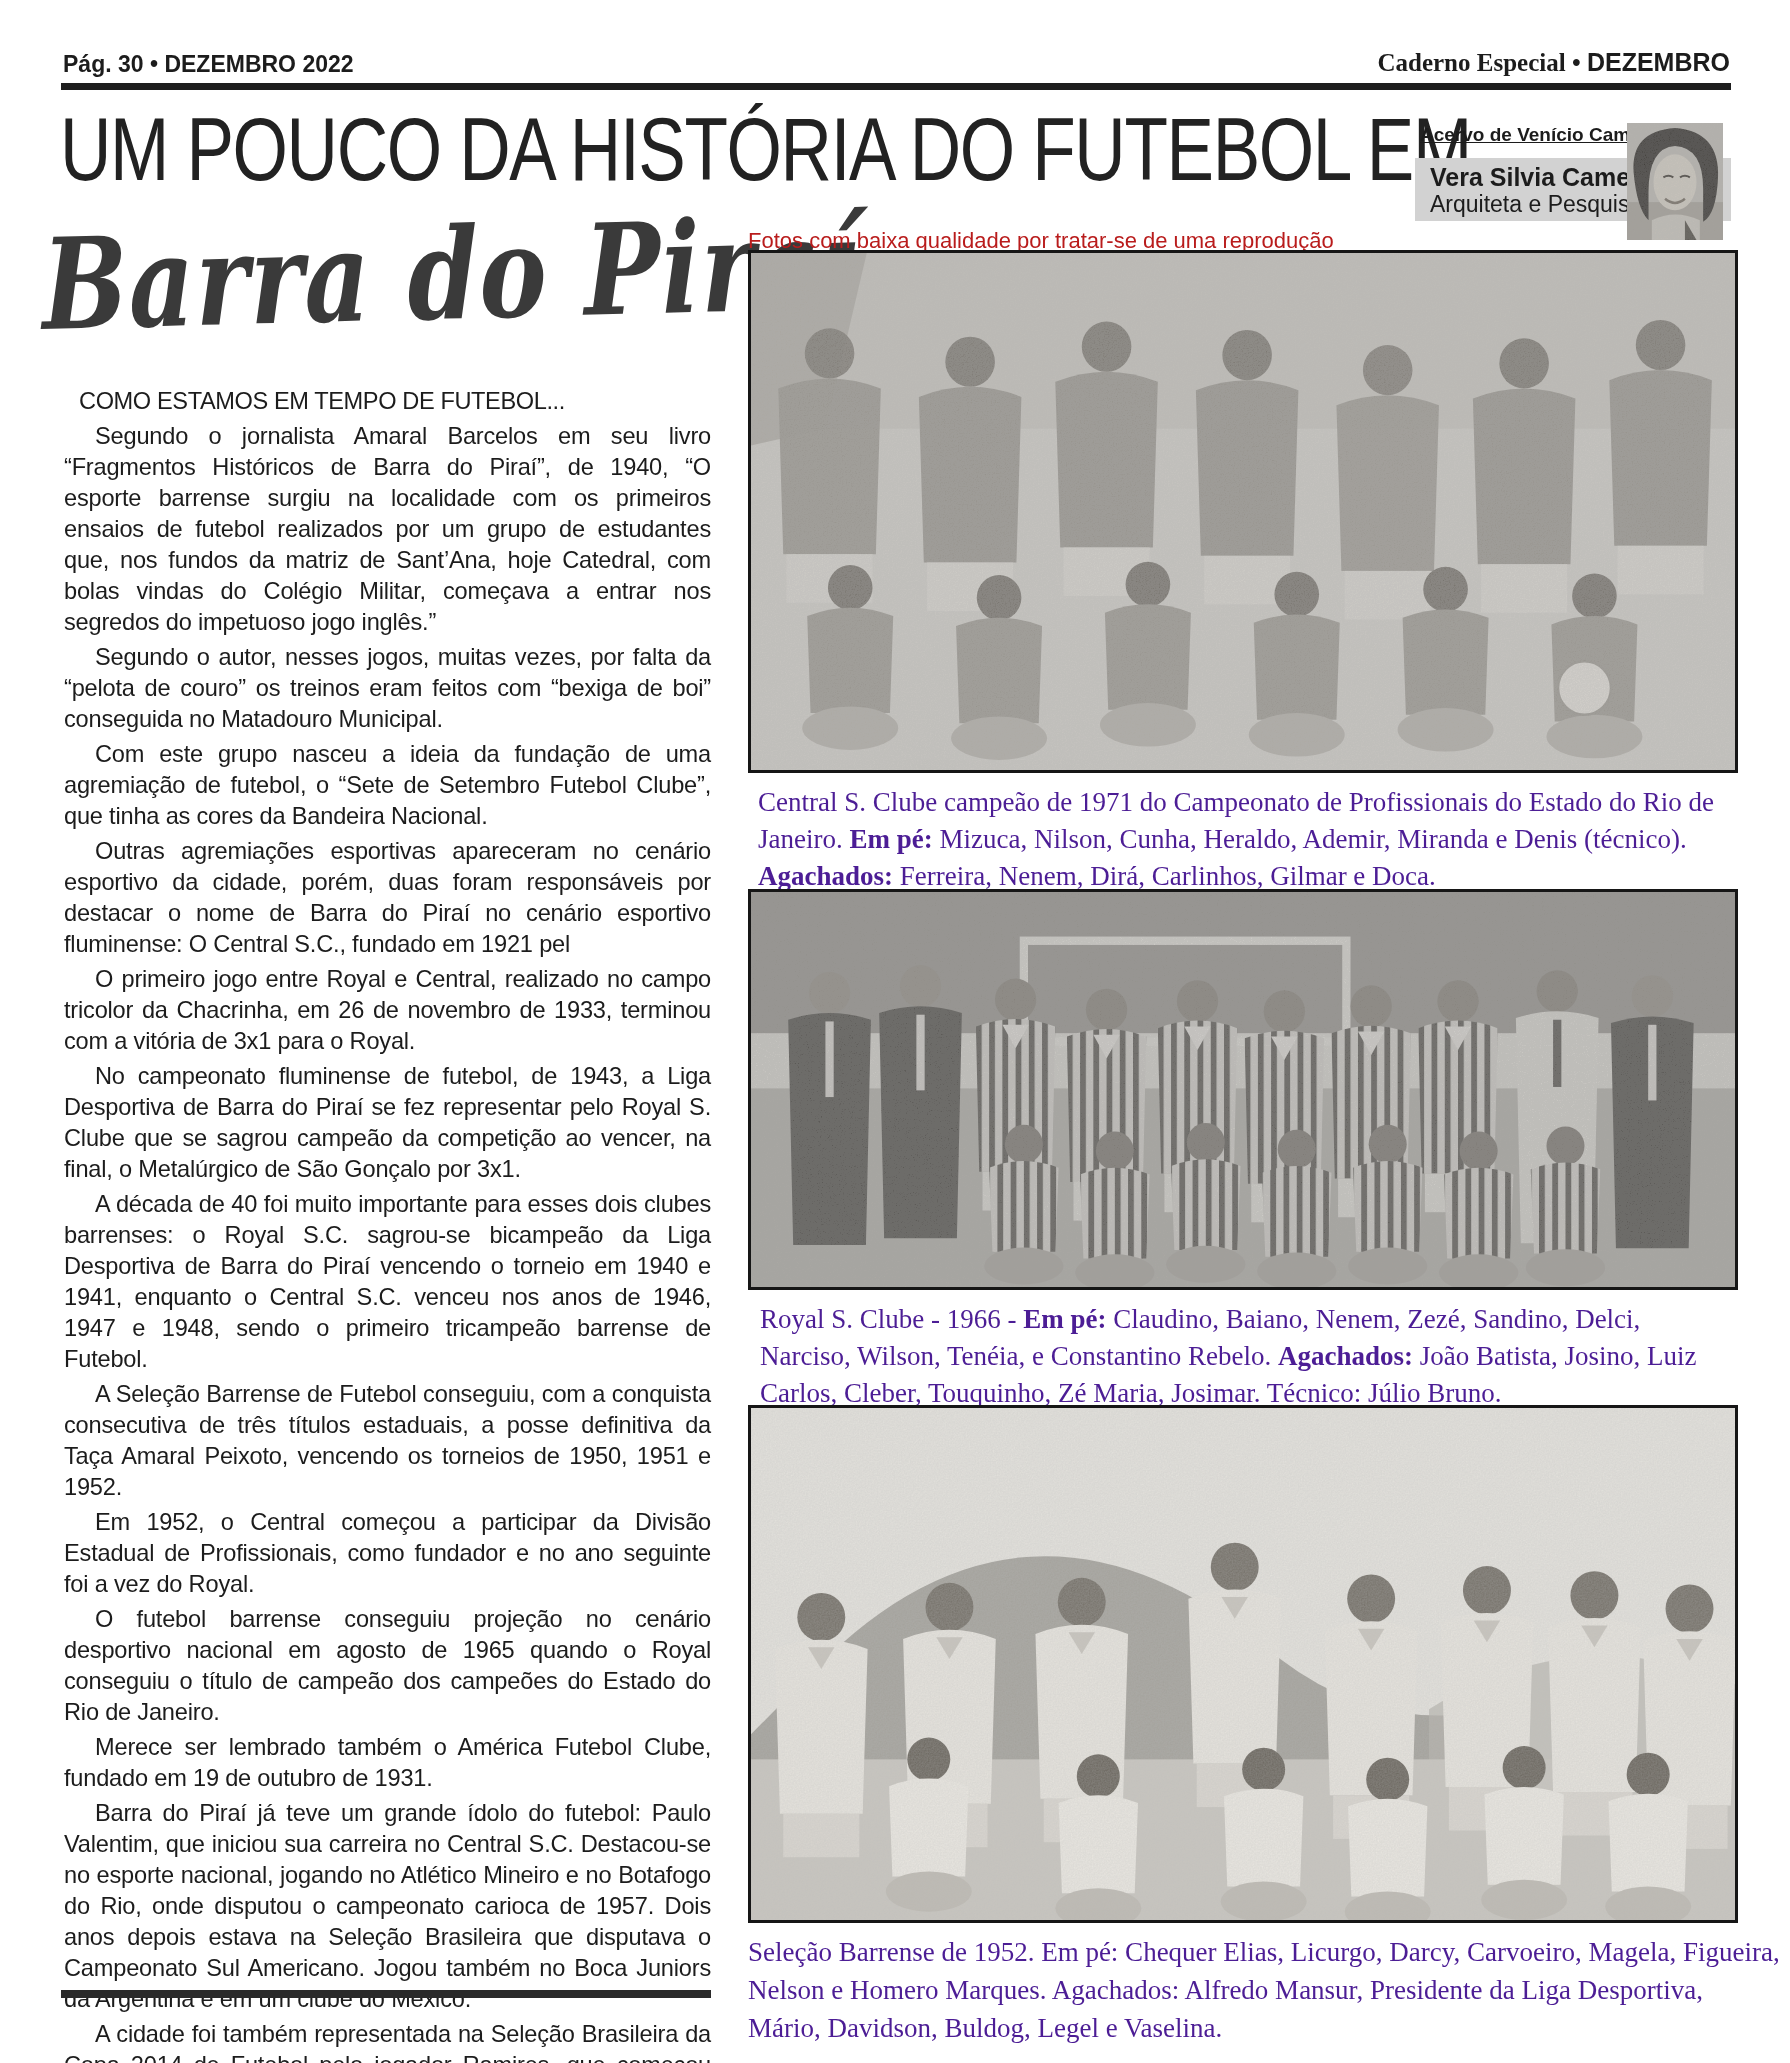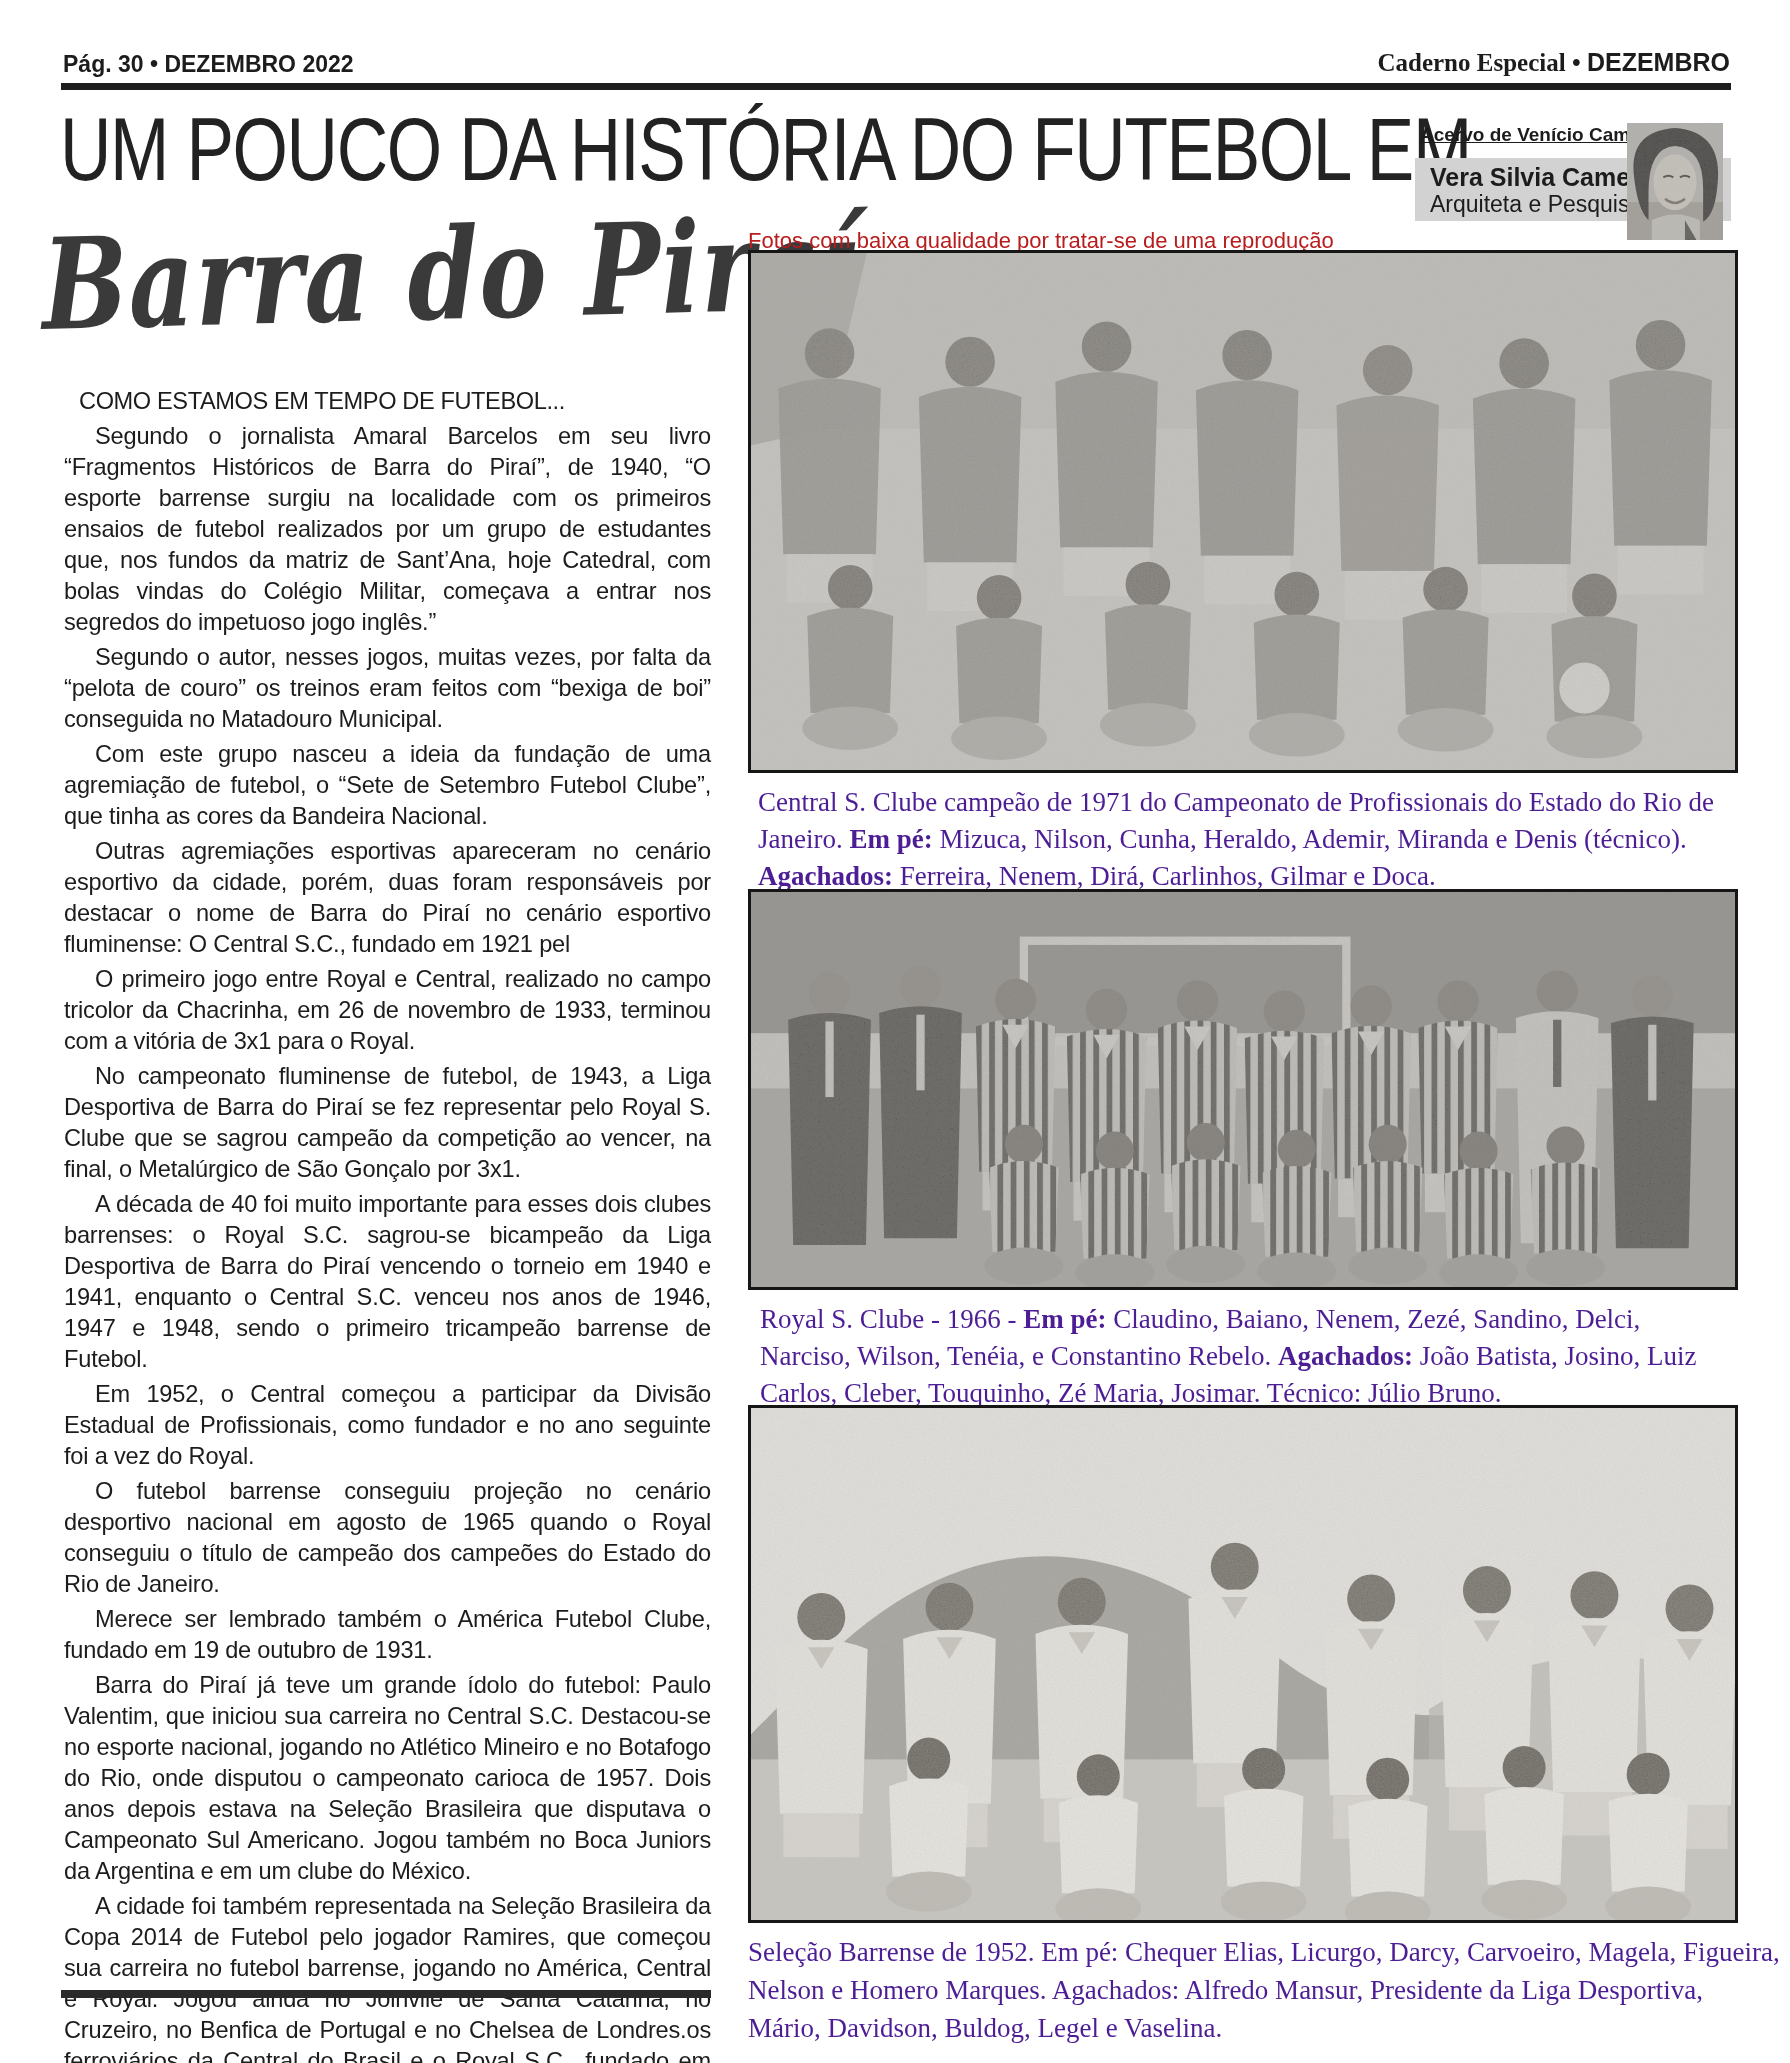--- a/index.html
+++ b/index.html
@@ -92,20 +92,21 @@
 
   <div class="col-left">
     <p class="lead">COMO ESTAMOS EM TEMPO DE FUTEBOL...</p>
     <p>Segundo o jornalista Amaral Barcelos em seu livro “Fragmentos Históricos de Barra do Piraí”, de 1940, “O esporte barrense surgiu na localidade com os primeiros ensaios de futebol realizados por um grupo de estudantes que, nos fundos da matriz de Sant’Ana, hoje Catedral, com bolas vindas do Colégio Militar, começava a entrar nos segredos do impetuoso jogo inglês.”</p>
     <p>Segundo o autor, nesses jogos, muitas vezes, por falta da “pelota de couro” os treinos eram feitos com “bexiga de boi” conseguida no Matadouro Municipal.</p>
     <p>Com este grupo nasceu a ideia da fundação de uma agremiação de futebol, o “Sete de Setembro Futebol Clube”, que tinha as cores da Bandeira Nacional.</p>
     <p>Outras agremiações esportivas apareceram no cenário esportivo da cidade, porém, duas foram responsáveis por destacar o nome de  Barra do Piraí no cenário esportivo fluminense: O Central S.C., fundado em 1921 pel</p>
     <p>O primeiro jogo entre Royal e Central, realizado no  campo tricolor da Chacrinha, em 26 de novembro de 1933, terminou com a vitória de 3x1 para o Royal.</p>
     <p>No campeonato fluminense de futebol, de 1943, a Liga Desportiva de Barra do Piraí se fez representar pelo Royal S. Clube que se sagrou campeão da competição ao vencer, na final, o Metalúrgico de São Gonçalo por 3x1.</p>
     <p>A década de 40 foi muito importante para esses dois clubes barrenses: o Royal S.C. sagrou-se bicampeão da Liga Desportiva de Barra do Piraí vencendo o torneio em 1940 e 1941, enquanto o Central S.C. venceu nos anos de 1946, 1947 e 1948, sendo o primeiro tricampeão barrense de Futebol.</p>
+    <p>A Seleção Barrense de Futebol conseguiu, com a conquista consecutiva de três títulos estaduais, a posse definitiva da Taça Amaral Peixoto, vencendo os torneios de 1950, 1951 e 1952.</p>
     <p>Em 1952, o Central começou a participar da Divisão Estadual de Profissionais, como fundador e no ano seguinte foi a vez do Royal.</p>
     <p>O futebol barrense conseguiu projeção no cenário desportivo nacional em agosto de 1965 quando o Royal conseguiu o título de campeão dos campeões do Estado do Rio de Janeiro.</p>
     <p>Merece ser lembrado também o América Futebol Clube, fundado em 19 de outubro de 1931.</p>
     <p>Barra do Piraí já teve um grande ídolo do futebol: Paulo Valentim, que iniciou sua carreira no Central S.C. Destacou-se no esporte nacional, jogando no Atlético Mineiro e no Botafogo do Rio, onde disputou o campeonato carioca de 1957. Dois anos depois estava na Seleção Brasileira que disputava o Campeonato Sul Americano. Jogou também no Boca Juniors da Argentina e em um clube do México.</p>
     <p>A cidade foi também representada na Seleção Brasileira da Copa 2014 de Futebol pelo jogador Ramires, que começou sua carreira no futebol barrense, jogando no América, Central e Royal. Jogou ainda no Joinvile de Santa Catarina, no Cruzeiro, no Benfica de Portugal e  no Chelsea de Londres.os ferroviários da Central do Brasil e o Royal S.C., fundado em 13 de maio de 1925.</p>
   </div>
   <div class="end-rule"></div>
 
   <div class="photos-note">Fotos com baixa qualidade por tratar-se de uma reprodução</div>
 

